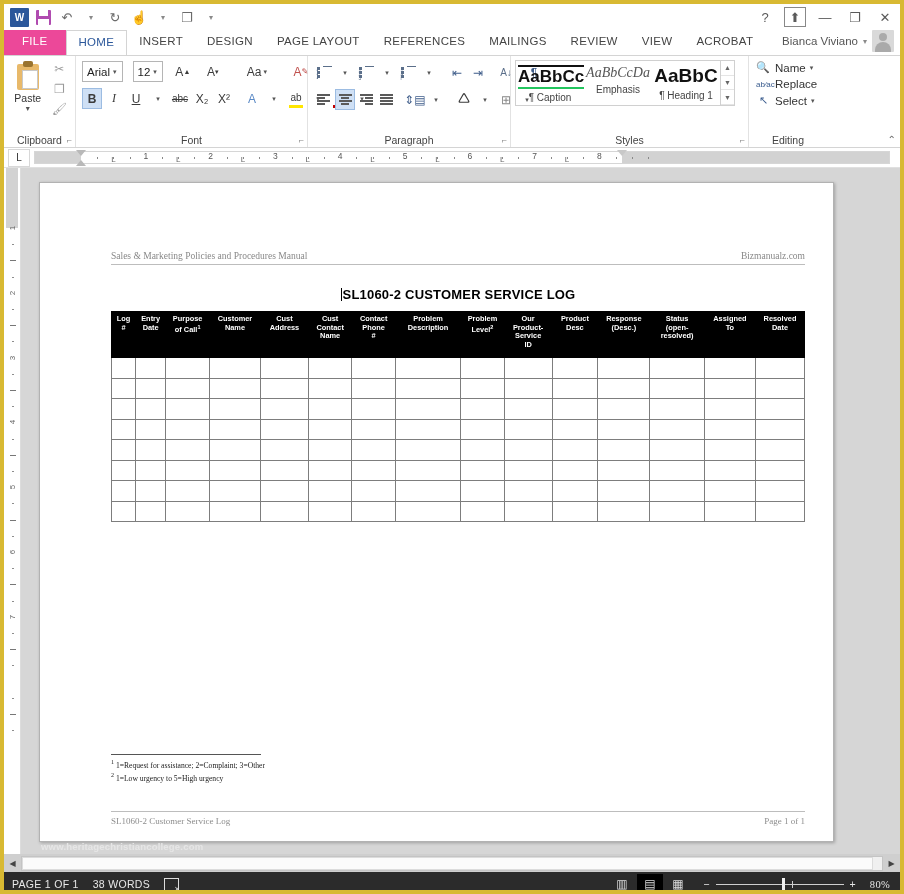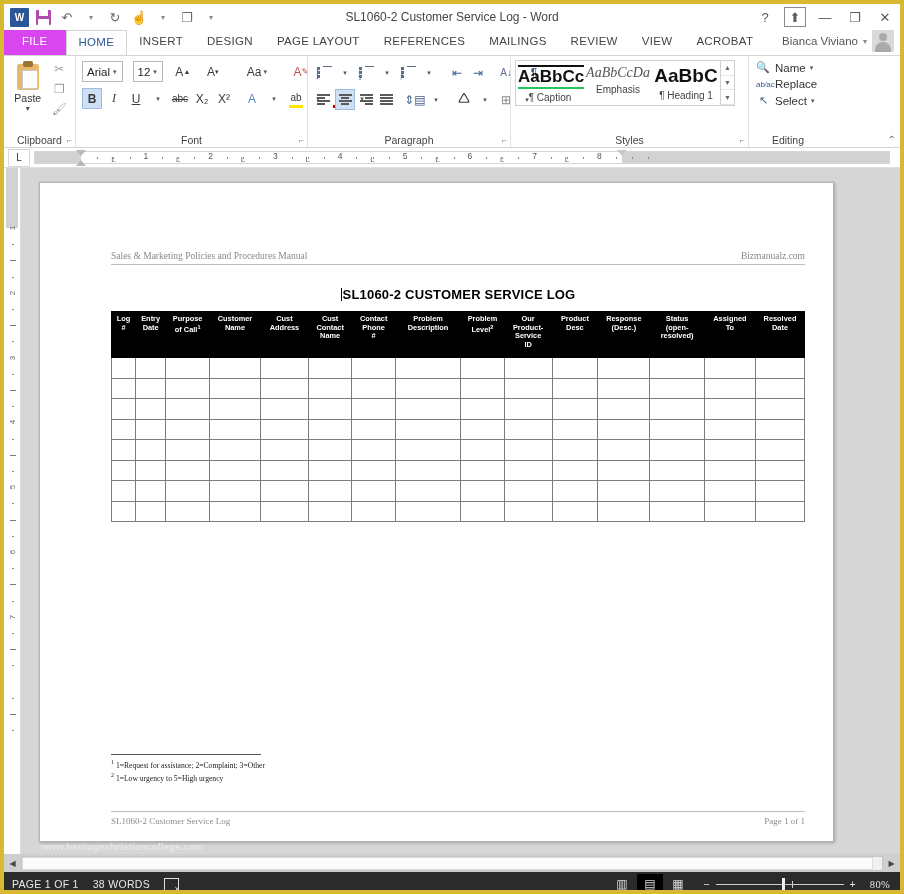--- a/index.html
+++ b/index.html
@@ -54,21 +54,21 @@
 
   
   .tabbar {
     height: 25px; display: flex; align-items: flex-end;
     background: #ffffff; position: relative;
   }
   .tab {
     font-size: 11.5px; color: #444; letter-spacing: .3px;
     padding: 5px 12px 6px 12px; height: 25px;
   }
-  .tab.file { background: #d946ef; color: #fff; font-weight: normal; padding: 5px 18px 6px 18px;}
+  .tab.file { background: #ec4899; color: #fff; font-weight: normal; padding: 5px 18px 6px 18px;}
   .tab.active { background: #fff; border: 1px solid #d4d4d4; border-bottom: none; color: #2b579a; }
   .account {
     position: absolute; right: 6px; bottom: 3px;
     display: flex; align-items: center; gap: 5px;
     font-size: 11.5px; color: #555;
   }
   .avatar { width: 22px; height: 22px; background: #d9d9d9; border-radius: 1px; position: relative; }
   .avatar::before { content:""; position:absolute; left:7px; top:3px; width:8px; height:8px; border-radius:50%; background:#aaa; }
   .avatar::after { content:""; position:absolute; left:3px; top:12px; width:16px; height:10px; border-radius:8px 8px 0 0; background:#aaa; }
 
@@ -257,21 +257,20 @@
           <div class="save-ico"></div>
         </div>
       <div class="qat-btn">↶</div>
       <div class="qat-btn mini">▾</div>
       <div class="qat-btn">↻</div>
       <div class="qat-btn">☝</div>
       <div class="qat-btn mini">▾</div>
       <div class="qat-btn">❐</div>
       <div class="qat-btn mini">▾</div>
     </div>
-    <div class="title-text">SL1060-2 Customer Service Log - Word</div>
     <div class="win-ctrls">
       <span>?</span>
       <span>
           <span class="ribbon-opt">⬆</span>
         </span>
       <span>—</span>
       <span>❐</span>
       <span>✕</span>
     </div>
   </div>

